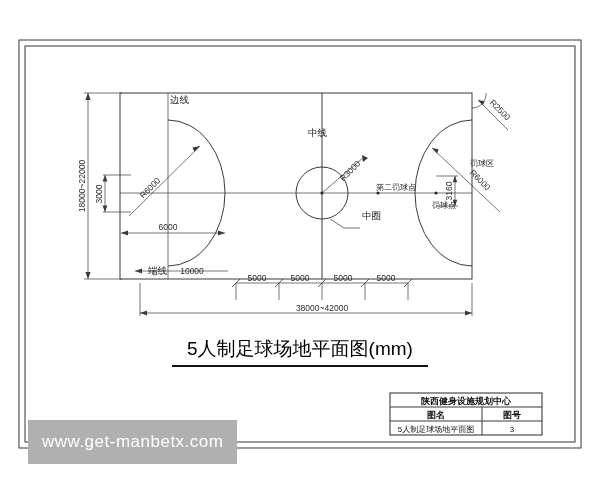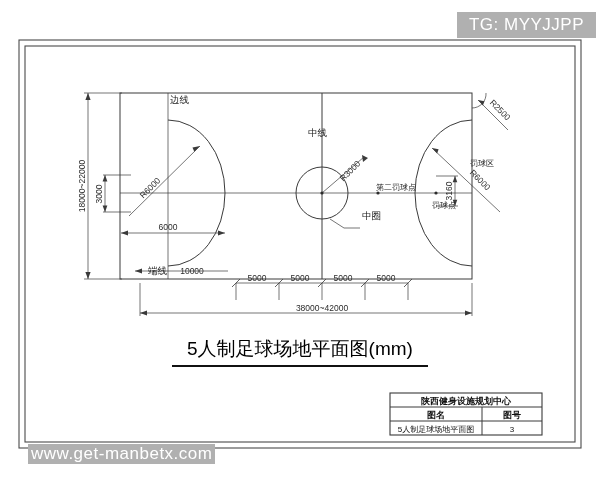--- a/index.html
+++ b/index.html
@@ -9,21 +9,21 @@
     position:relative;overflow:hidden;
   }
   #sheet{position:absolute;left:0;top:0;width:600px;height:480px;}
   .wm{
     position:absolute;background:#b0b0b0;color:#ffffff;
     font-family:"Liberation Sans",sans-serif;
     display:flex;align-items:center;justify-content:center;
     letter-spacing:.5px;white-space:nowrap;
   }
   #wm-top{right:4px;top:12px;height:26px;padding:0 12px;font-size:17px;}
-  #wm-bottom{left:28px;bottom:16px;height:20px;padding:0 3px;font-size:17px;}
+  #wm-bottom{left:28px;bottom:16px;height:44px;padding:0 14px;font-size:17px;}
   svg{position:absolute;left:0;top:0;}
   text{font-family:"Liberation Sans","DejaVu Sans",sans-serif;fill:#1a1a1a;}
   .dimtxt{font-size:8.5px;fill:#2b2b2b;}
   .cn{font-size:9.5px;fill:#1a1a1a;}
   .cnsm{font-size:8px;fill:#1a1a1a;}
   .maintitle{font-size:19px;fill:#000;}
   .tb{font-size:8px;fill:#111;}
   .tbhead{font-size:9px;fill:#111;font-weight:bold;}
   .ln{stroke:#3a3a3a;fill:none;}
   .thin{stroke-width:.7;}
@@ -176,16 +176,15 @@
 
       <text class="tbhead" x="466" y="404" text-anchor="middle">陕西健身设施规划中心</text>
       <text class="tbhead" x="436" y="418" text-anchor="middle">图名</text>
       <text class="tbhead" x="512" y="418" text-anchor="middle">图号</text>
       <text class="tb" x="436" y="432" text-anchor="middle">5人制足球场地平面图</text>
       <text class="tb" x="512" y="432" text-anchor="middle">3</text>
     </g>
 
   </svg>
 
-  <div class="wm" id="wm-top">TG: MYYJJPP</div>
   <div class="wm" id="wm-bottom">www.get-manbetx.com</div>
 
 </div>
 
 </body></html>

